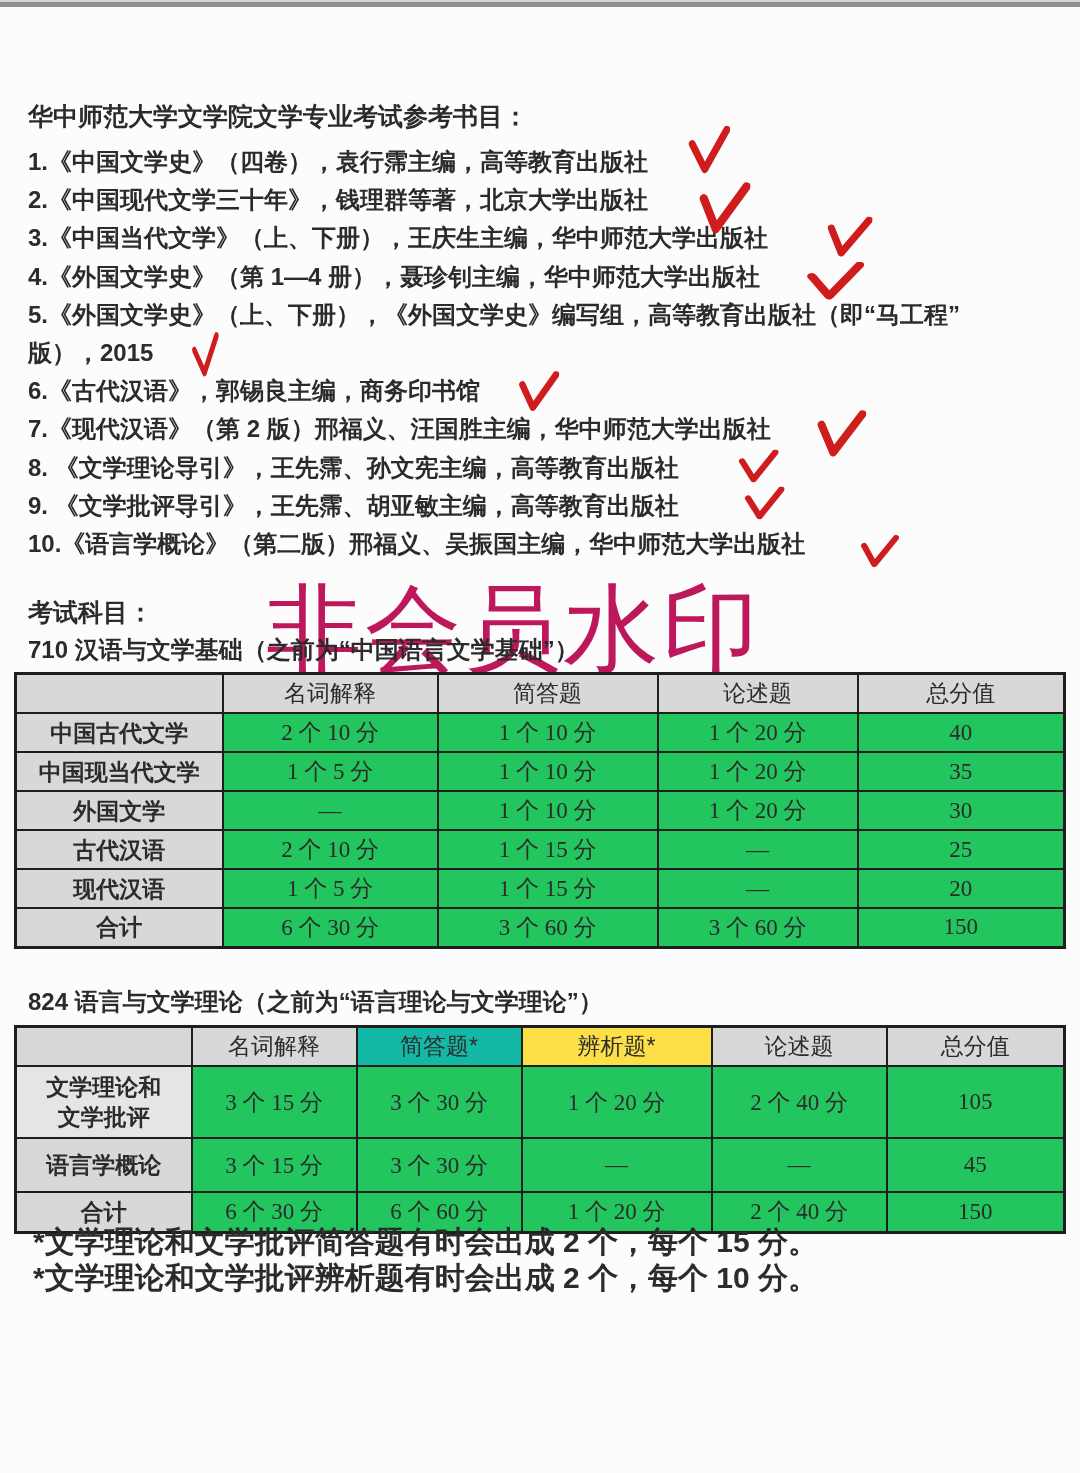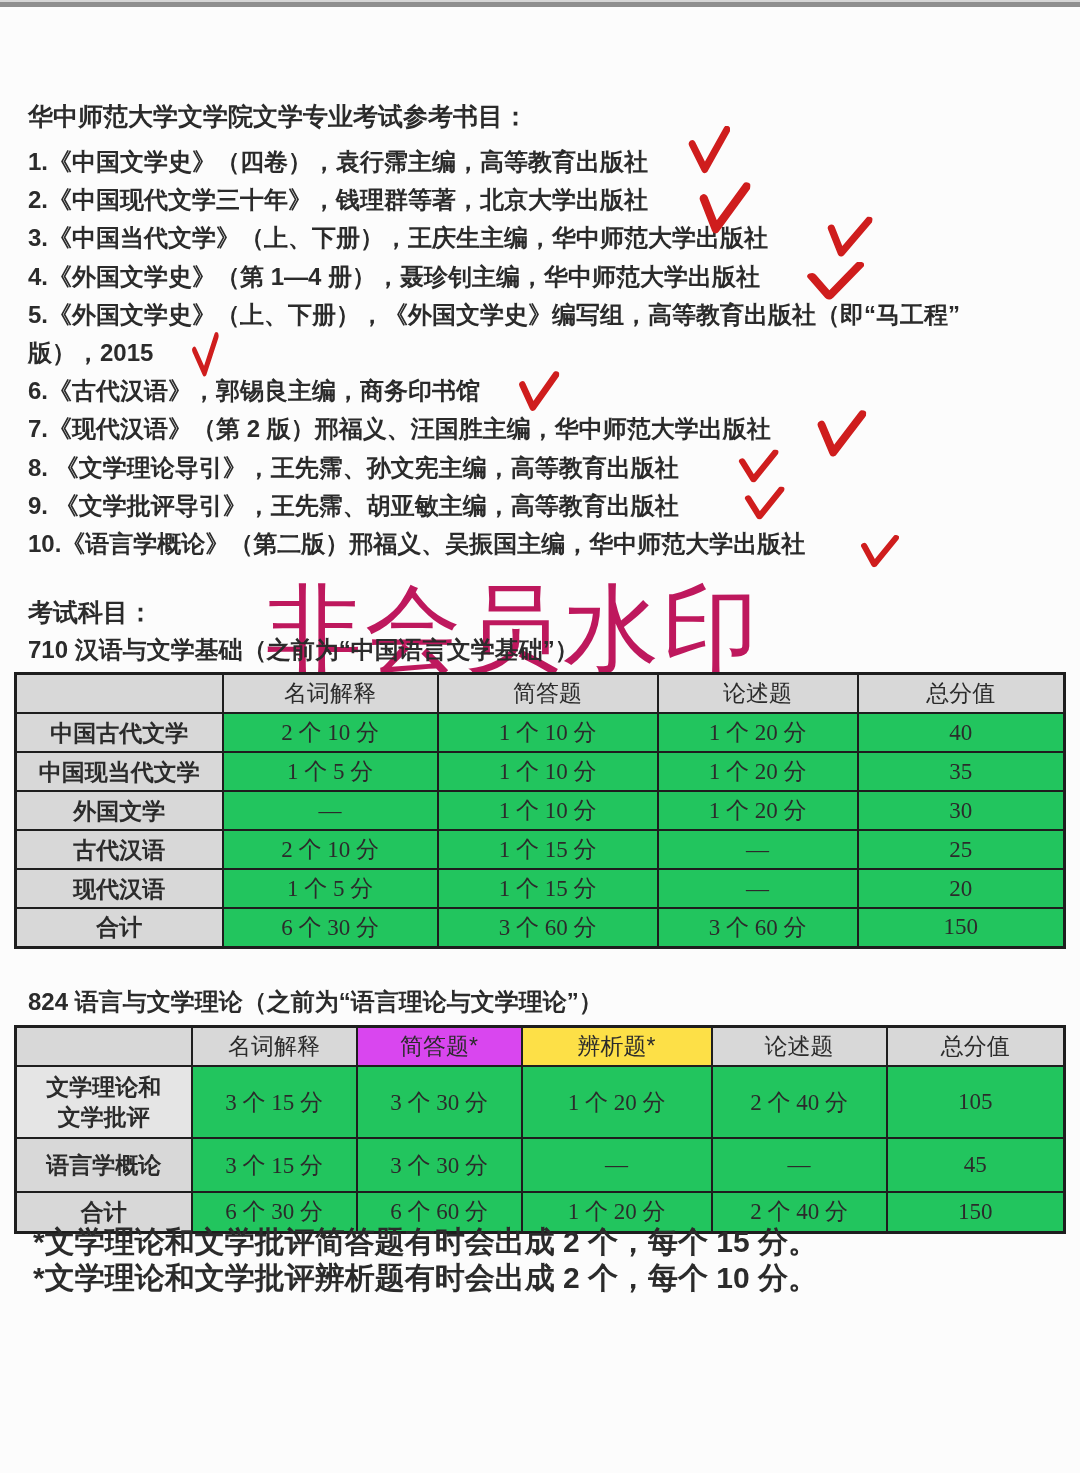--- a/index.html
+++ b/index.html
@@ -142,21 +142,21 @@
         <col style="width: 165px;">
         <col style="width: 165px;">
         <col style="width: 190px;">
         <col style="width: 175px;">
         <col style="width: 178px;">
       </colgroup>
       <thead>
         <tr>
           <th class="hdr" style="background: rgb(216, 216, 216);"></th>
           <th class="hdr" style="background: rgb(216, 216, 216);">名词解释</th>
-          <th class="hdr" style="background: #d946ef;">简答题*</th>
+          <th class="hdr" style="background: #14b8a6;">简答题*</th>
           <th class="hdr" style="background: #fde047;">辨析题*</th>
           <th class="hdr" style="background: rgb(216, 216, 216);">论述题</th>
           <th class="hdr" style="background: rgb(216, 216, 216);">总分值</th>
         </tr>
       </thead>
       <tbody>
         <tr>
           <td class="rowlabel" style="background: #e5e5e5;">文学理论和
 文学批评</td>
           <td class="datacell">3 个 15 分</td>

